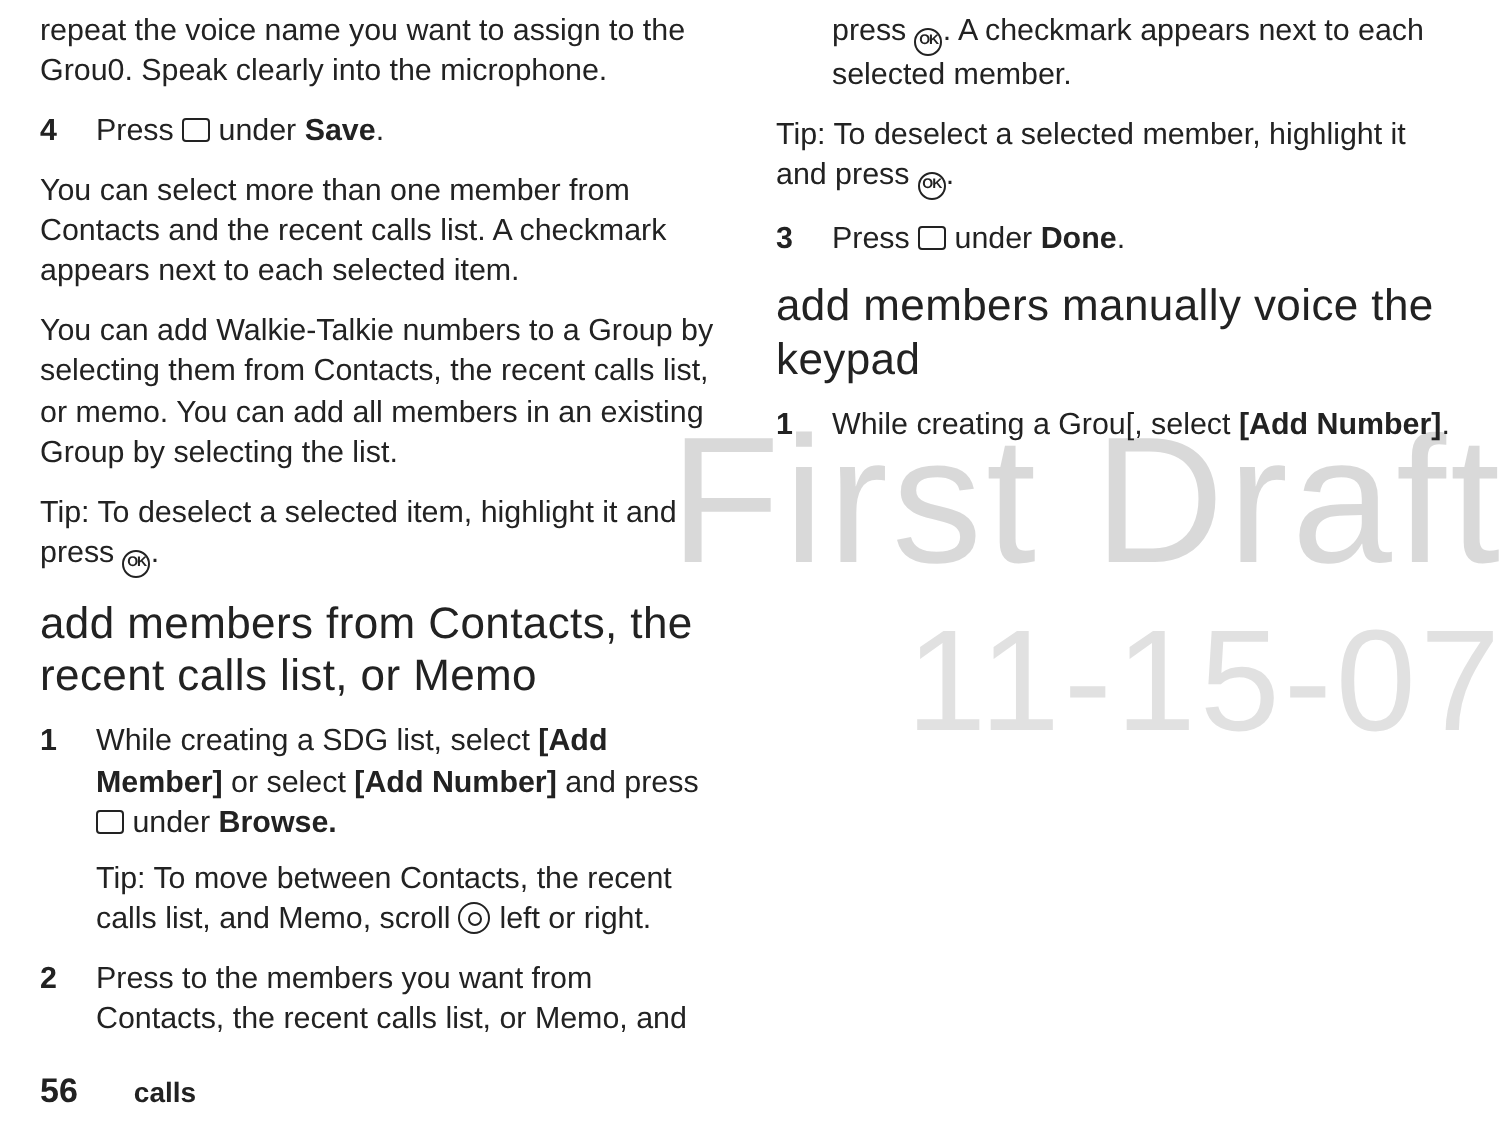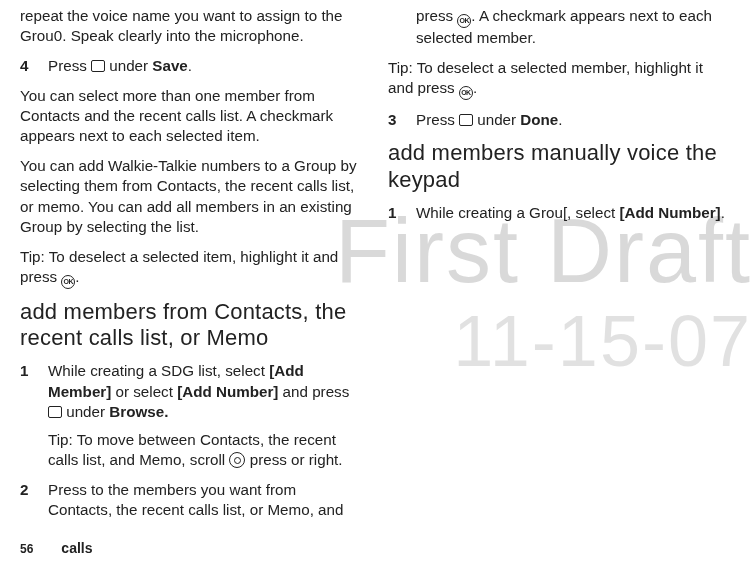--- a/index.html
+++ b/index.html
@@ -65,21 +65,21 @@
     position:absolute;
     left:4px;top:4px;width:5px;height:5px;
     border:1.2px solid #222;border-radius:50%;
   }
   .footer {
     position: absolute;
     left: 20px;
     bottom: 8px;
     font-size: 14px;
   }
-  .footer .pn { font-weight: 700; margin-right: 28px; font-size:12px;}
+  .footer .pn { font-weight: 700; margin-right: 28px; font-size:17px;}
   .footer .sec { font-weight: 700; }
   .nb { break-inside: avoid-column; }
 </style>
 </head>
 <body>
 
 <div class="watermark wm1">First Draft</div>
 <div class="watermark wm2">11-15-07</div>
 
 <div class="page">
@@ -102,21 +102,21 @@
   </p>
 
 
   <div class="h2">add members from Contacts, the recent calls list, or Memo</div>
 
   <div class="step">
     <div class="num">1</div>
     <div class="body">
       <span>While creating a SDG list, select </span><span class="cond">[Add Member]</span><span> or select </span><span class="cond">[Add Number]</span><span> and press </span><span class="keybox"></span><span> under </span><span class="cond">Browse.</span>
       <div class="sub">
-        <span class="tipb">Tip:</span><span> To move between Contacts, the recent calls list, and Memo, scroll </span><span class="navring"></span><span> press or right.</span>
+        <span class="tipb">Tip:</span><span> To move between Contacts, the recent calls list, and Memo, scroll </span><span class="navring"></span><span> left or right.</span>
       </div>
     </div>
   </div>
 
   <div class="step">
     <div class="num">2</div>
     <div class="body">
       <span>Press to the members you want from Contacts, the recent calls list, or Memo, and press </span><span class="okcircle">OK</span><span>. A checkmark appears next to each selected member.</span>
     </div>
   </div>

